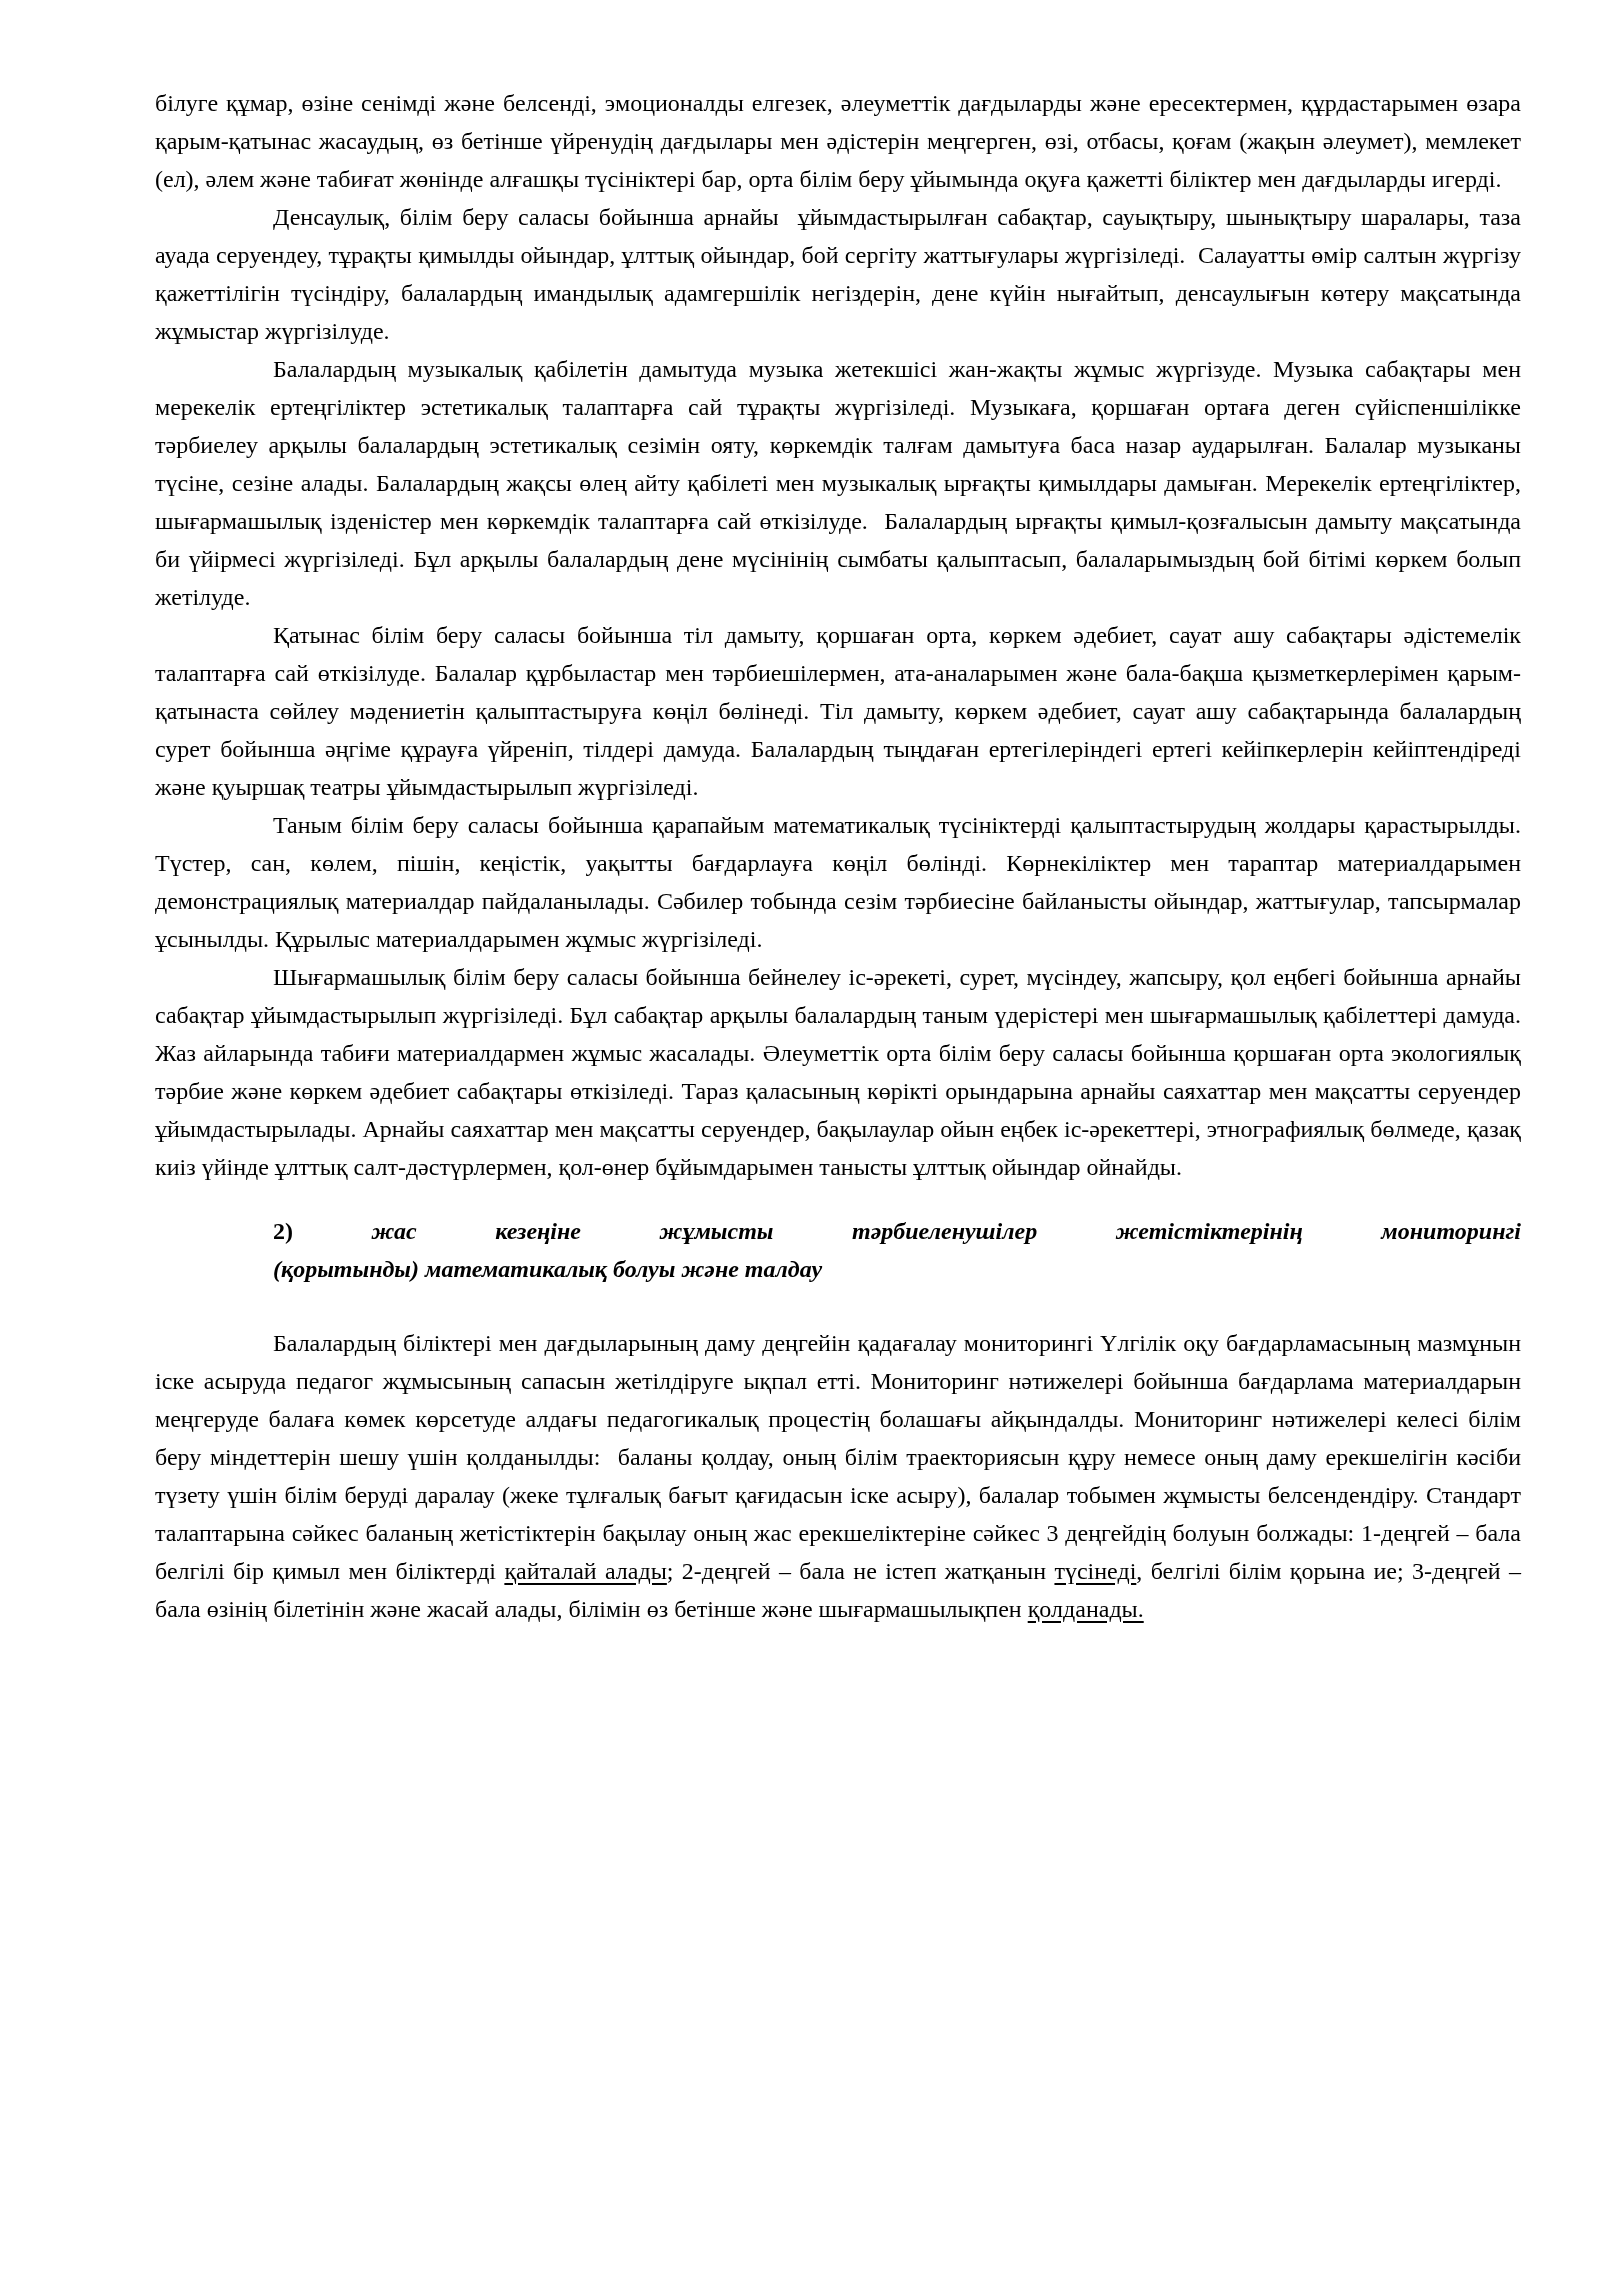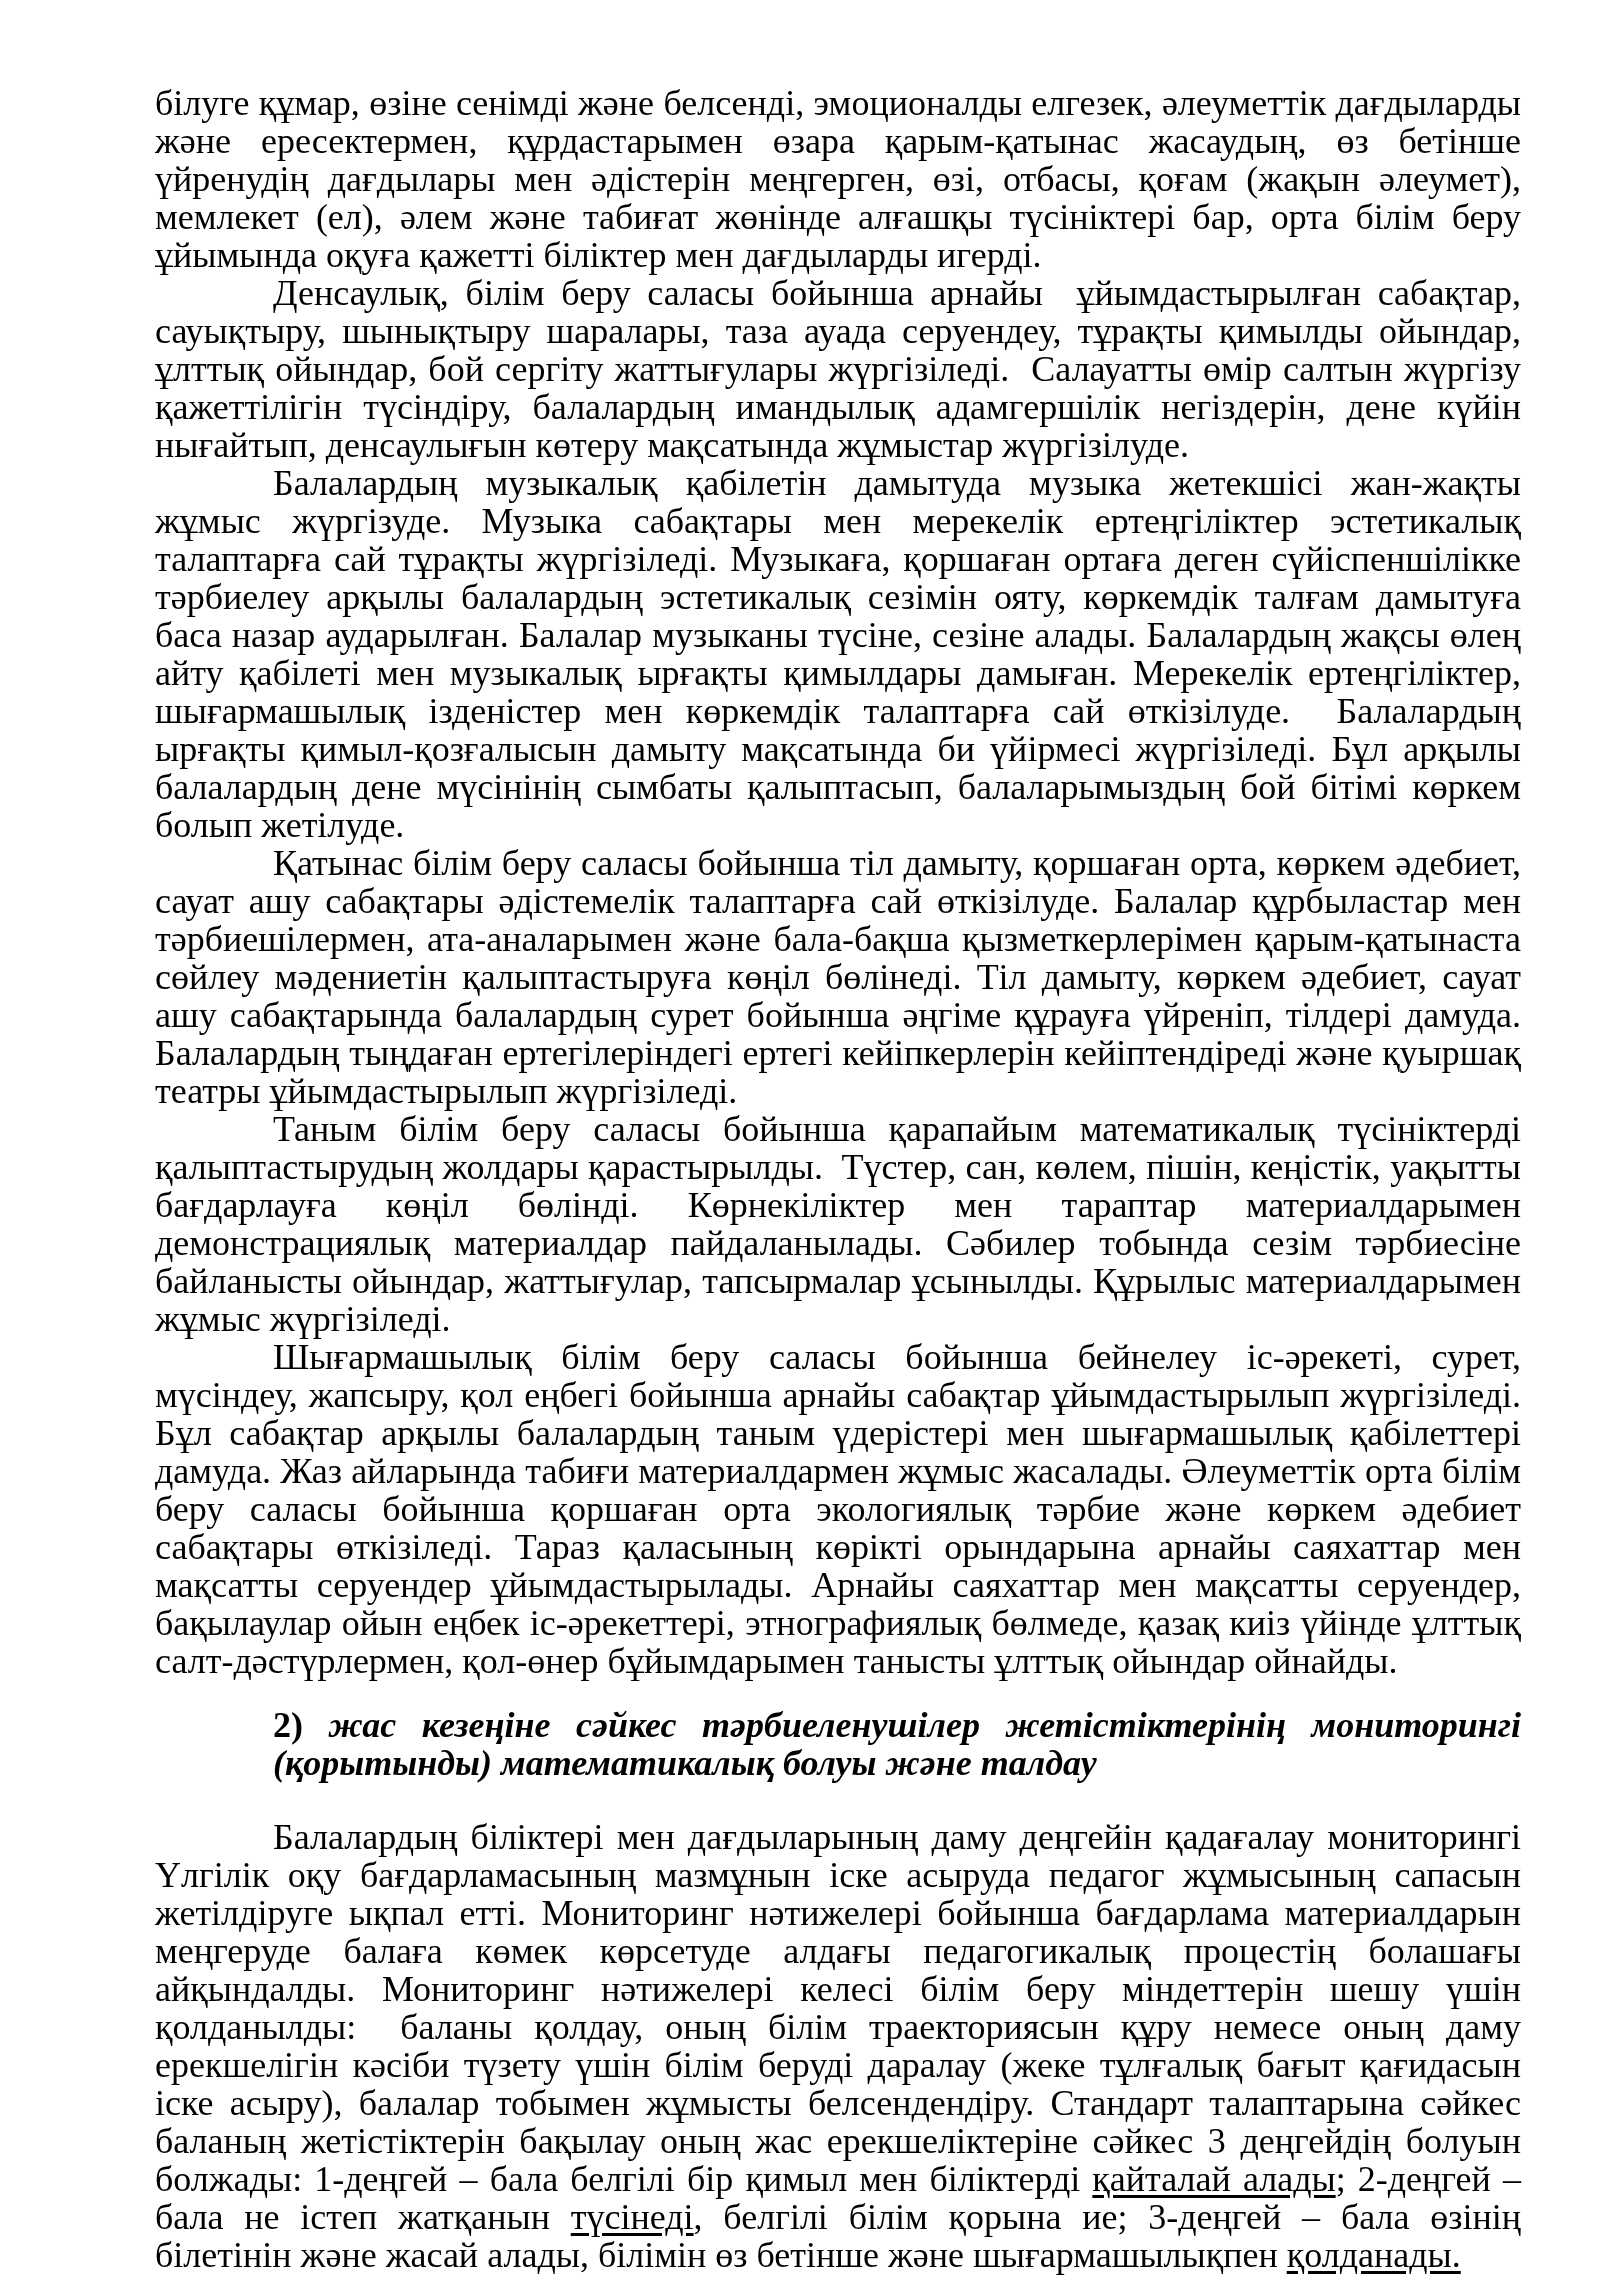--- a/index.html
+++ b/index.html
@@ -13,21 +13,21 @@
     overflow: hidden;
   }
   .page {
     box-sizing: border-box;
     width: 1621px;
     height: 2293px;
     padding: 84px 100px 39px 155px;
     background: #ffffff;
     color: #000000;
     font-family: "Liberation Serif", "DejaVu Serif", serif;
-    font-size: 36px;
+    font-size: 24px;
     line-height: 38px;
   }
   .doc-body p {
     margin: 0;
     text-align: justify;
     white-space: pre-wrap;
   }
   p.indent {
     text-indent: 118px;
   }
@@ -53,17 +53,17 @@
 <body>
 
 <div class="page">
   <div class="doc-body">
       <p class="body"><span class="pline"><span class="seg">білуге құмар, өзіне сенімді және белсенді, эмоционалды елгезек, әлеуметтік дағдыларды және ересектермен, құрдастарымен өзара қарым-қатынас жасаудың, өз бетінше үйренудің дағдылары мен әдістерін меңгерген, өзі, отбасы, қоғам (жақын әлеумет), мемлекет (ел), әлем және табиғат жөнінде алғашқы түсініктері бар, орта білім беру ұйымында оқуға қажетті біліктер мен дағдыларды игерді.</span></span></p>
       <p class="body indent"><span class="pline"><span class="seg">Денсаулық, білім беру саласы бойынша арнайы  ұйымдастырылған сабақтар, сауықтыру, шынықтыру шаралары, таза ауада серуендеу, тұрақты қимылды ойындар, ұлттық ойындар, бой сергіту жаттығулары жүргізіледі.  Салауатты өмір салтын жүргізу қажеттілігін түсіндіру, балалардың имандылық адамгершілік негіздерін, дене күйін нығайтып, денсаулығын көтеру мақсатында жұмыстар жүргізілуде.</span></span></p>
       <p class="body indent"><span class="pline"><span class="seg">Балалардың музыкалық қабілетін дамытуда музыка жетекшісі жан-жақты жұмыс жүргізуде. Музыка сабақтары мен мерекелік ертеңгіліктер эстетикалық талаптарға сай тұрақты жүргізіледі. Музыкаға, қоршаған ортаға деген сүйіспеншілікке тәрбиелеу арқылы балалардың эстетикалық сезімін ояту, көркемдік талғам дамытуға баса назар аударылған. Балалар музыканы түсіне, сезіне алады. Балалардың жақсы өлең айту қабілеті мен музыкалық ырғақты қимылдары дамыған. Мерекелік ертеңгіліктер, шығармашылық ізденістер мен көркемдік талаптарға сай өткізілуде.  Балалардың ырғақты қимыл-қозғалысын дамыту мақсатында би үйірмесі жүргізіледі. Бұл арқылы балалардың дене мүсінінің сымбаты қалыптасып, балаларымыздың бой бітімі көркем болып жетілуде.</span></span></p>
       <p class="body indent"><span class="pline"><span class="seg">Қатынас білім беру саласы бойынша тіл дамыту, қоршаған орта, көркем әдебиет, сауат ашу сабақтары әдістемелік талаптарға сай өткізілуде. Балалар құрбыластар мен тәрбиешілермен, ата-аналарымен және бала-бақша қызметкерлерімен қарым-қатынаста сөйлеу мәдениетін қалыптастыруға көңіл бөлінеді. Тіл дамыту, көркем әдебиет, сауат ашу сабақтарында балалардың сурет бойынша әңгіме құрауға үйреніп, тілдері дамуда. Балалардың тыңдаған ертегілеріндегі ертегі кейіпкерлерін кейіптендіреді және қуыршақ театры ұйымдастырылып жүргізіледі.</span></span></p>
       <p class="body indent"><span class="pline"><span class="seg">Таным білім беру саласы бойынша қарапайым математикалық түсініктерді қалыптастырудың жолдары қарастырылды.  Түстер, сан, көлем, пішін, кеңістік, уақытты бағдарлауға көңіл бөлінді. Көрнекіліктер мен тараптар материалдарымен демонстрациялық материалдар пайдаланылады. Сәбилер тобында сезім тәрбиесіне байланысты ойындар, жаттығулар, тапсырмалар ұсынылды. Құрылыс материалдарымен жұмыс жүргізіледі.</span></span></p>
       <p class="body indent"><span class="pline"><span class="seg">Шығармашылық білім беру саласы бойынша бейнелеу іс-әрекеті, сурет, мүсіндеу, жапсыру, қол еңбегі бойынша арнайы сабақтар ұйымдастырылып жүргізіледі. Бұл сабақтар арқылы балалардың таным үдерістері мен шығармашылық қабілеттері дамуда. Жаз айларында табиғи материалдармен жұмыс жасалады. Әлеуметтік орта білім беру саласы бойынша қоршаған орта экологиялық тәрбие және көркем әдебиет сабақтары өткізіледі. Тараз қаласының көрікті орындарына арнайы саяхаттар мен мақсатты серуендер ұйымдастырылады. Арнайы саяхаттар мен мақсатты серуендер, бақылаулар ойын еңбек іс-әрекеттері, этнографиялық бөлмеде, қазақ киіз үйінде ұлттық салт-дәстүрлермен, қол-өнер бұйымдарымен танысты ұлттық ойындар ойнайды.</span></span></p>
-      <p class="heading indent"><span class="pline fill"><span class="seg">2)</span><span class="seg i"> жас кезеңіне сәйкес тәрбиеленушілер жетістіктерінің мониторингі</span></span><span class="pline"><span class="seg i">(қорытынды) математикалық болуы және талдау</span></span></p>
+      <p class="heading indent"><span class="pline fill"><span class="seg">2)</span><span class="seg i"> жас кезеңіне жұмысты тәрбиеленушілер жетістіктерінің мониторингі</span></span><span class="pline"><span class="seg i">(қорытынды) математикалық болуы және талдау</span></span></p>
       <p class="body indent"><span class="pline"><span class="seg">Балалардың біліктері мен дағдыларының даму деңгейін қадағалау мониторингі Үлгілік оқу бағдарламасының мазмұнын іске асыруда педагог жұмысының сапасын жетілдіруге ықпал етті. Мониторинг нәтижелері бойынша бағдарлама материалдарын меңгеруде балаға көмек көрсетуде алдағы педагогикалық процестің болашағы айқындалды. Мониторинг нәтижелері келесі білім беру міндеттерін шешу үшін қолданылды:  баланы қолдау, оның білім траекториясын құру немесе оның даму ерекшелігін кәсіби түзету үшін білім беруді даралау (жеке тұлғалық бағыт қағидасын іске асыру), балалар тобымен жұмысты белсендендіру. Стандарт талаптарына сәйкес баланың жетістіктерін бақылау оның жас ерекшеліктеріне сәйкес 3 деңгейдің болуын болжады: 1-деңгей – бала белгілі бір қимыл мен біліктерді </span><span class="seg u">қайталай алады</span><span class="seg">; 2-деңгей – бала не істеп жатқанын </span><span class="seg u">түсінеді</span><span class="seg">, белгілі білім қорына ие; 3-деңгей – бала өзінің білетінін және жасай алады, білімін өз бетінше және шығармашылықпен </span><span class="seg u">қолданады.</span></span></p>
     </div>
 </div>
 
 
 </body></html>

